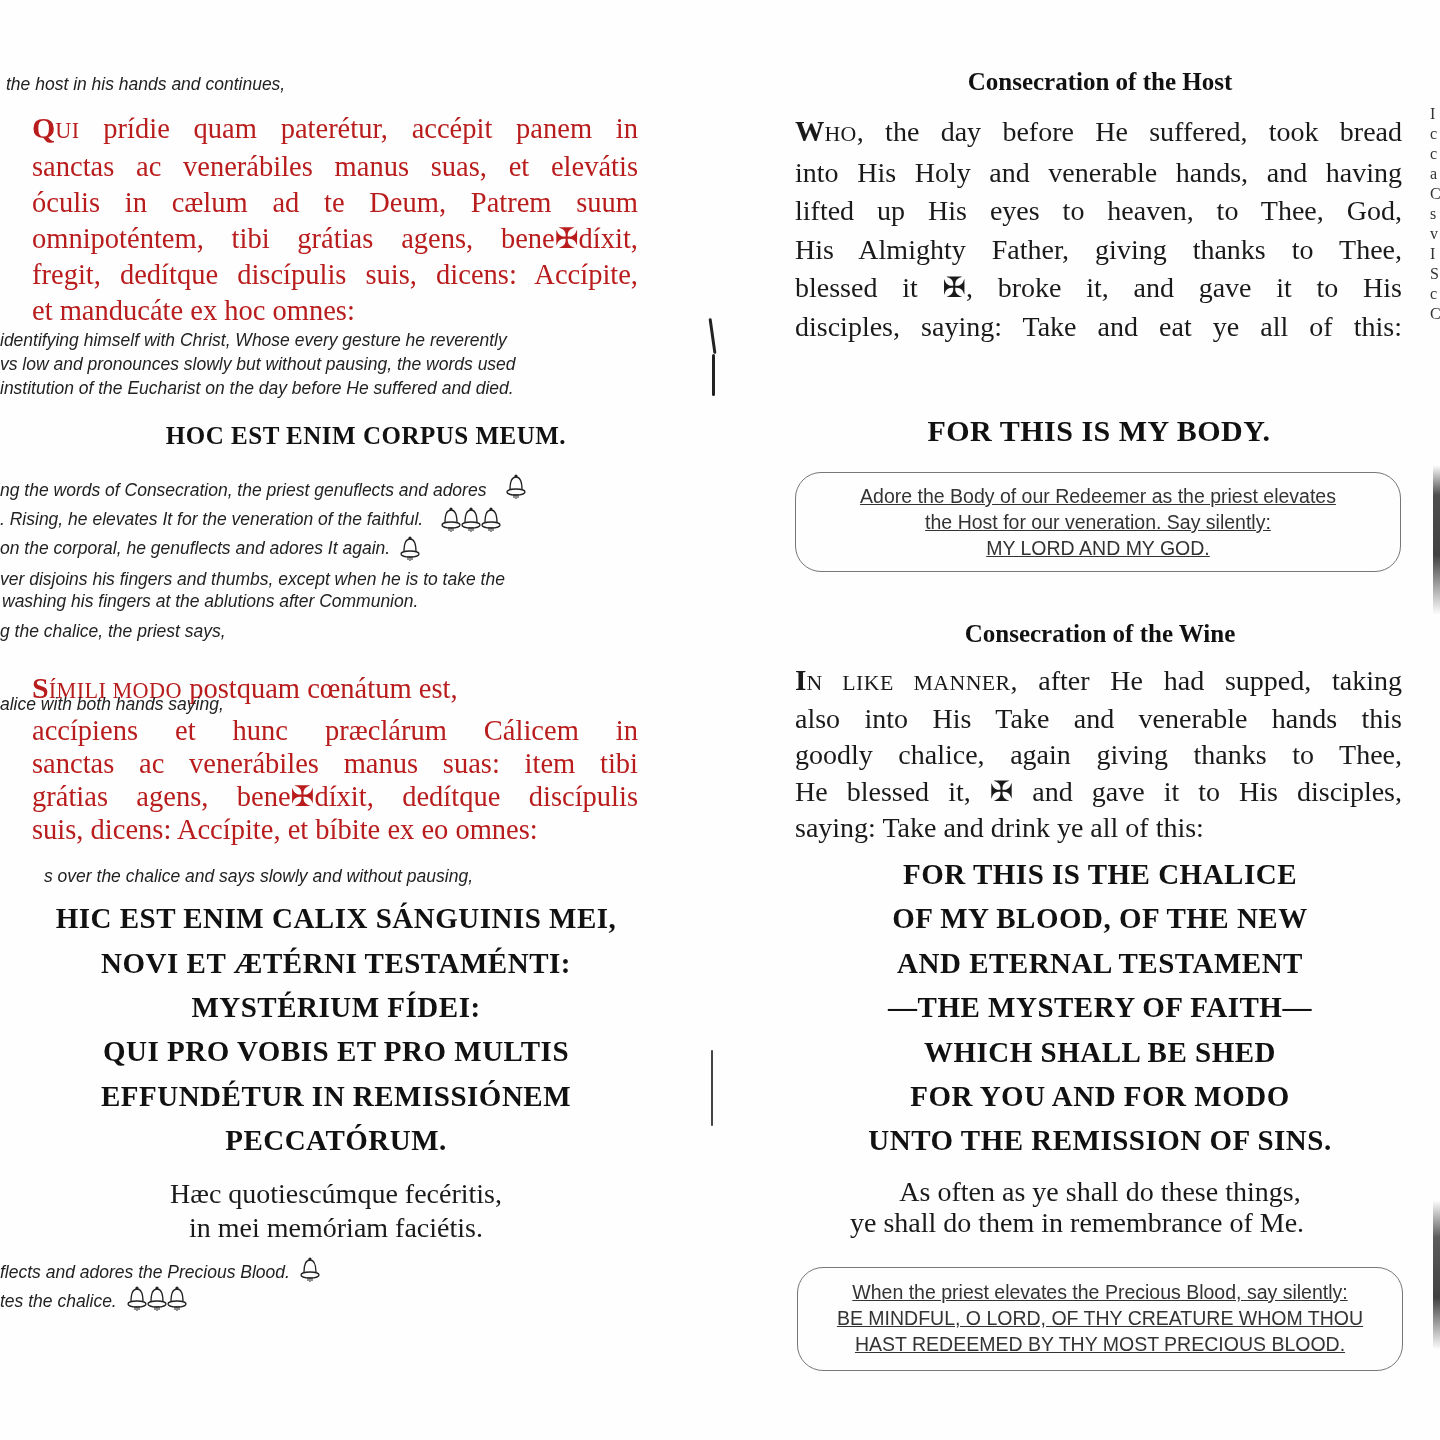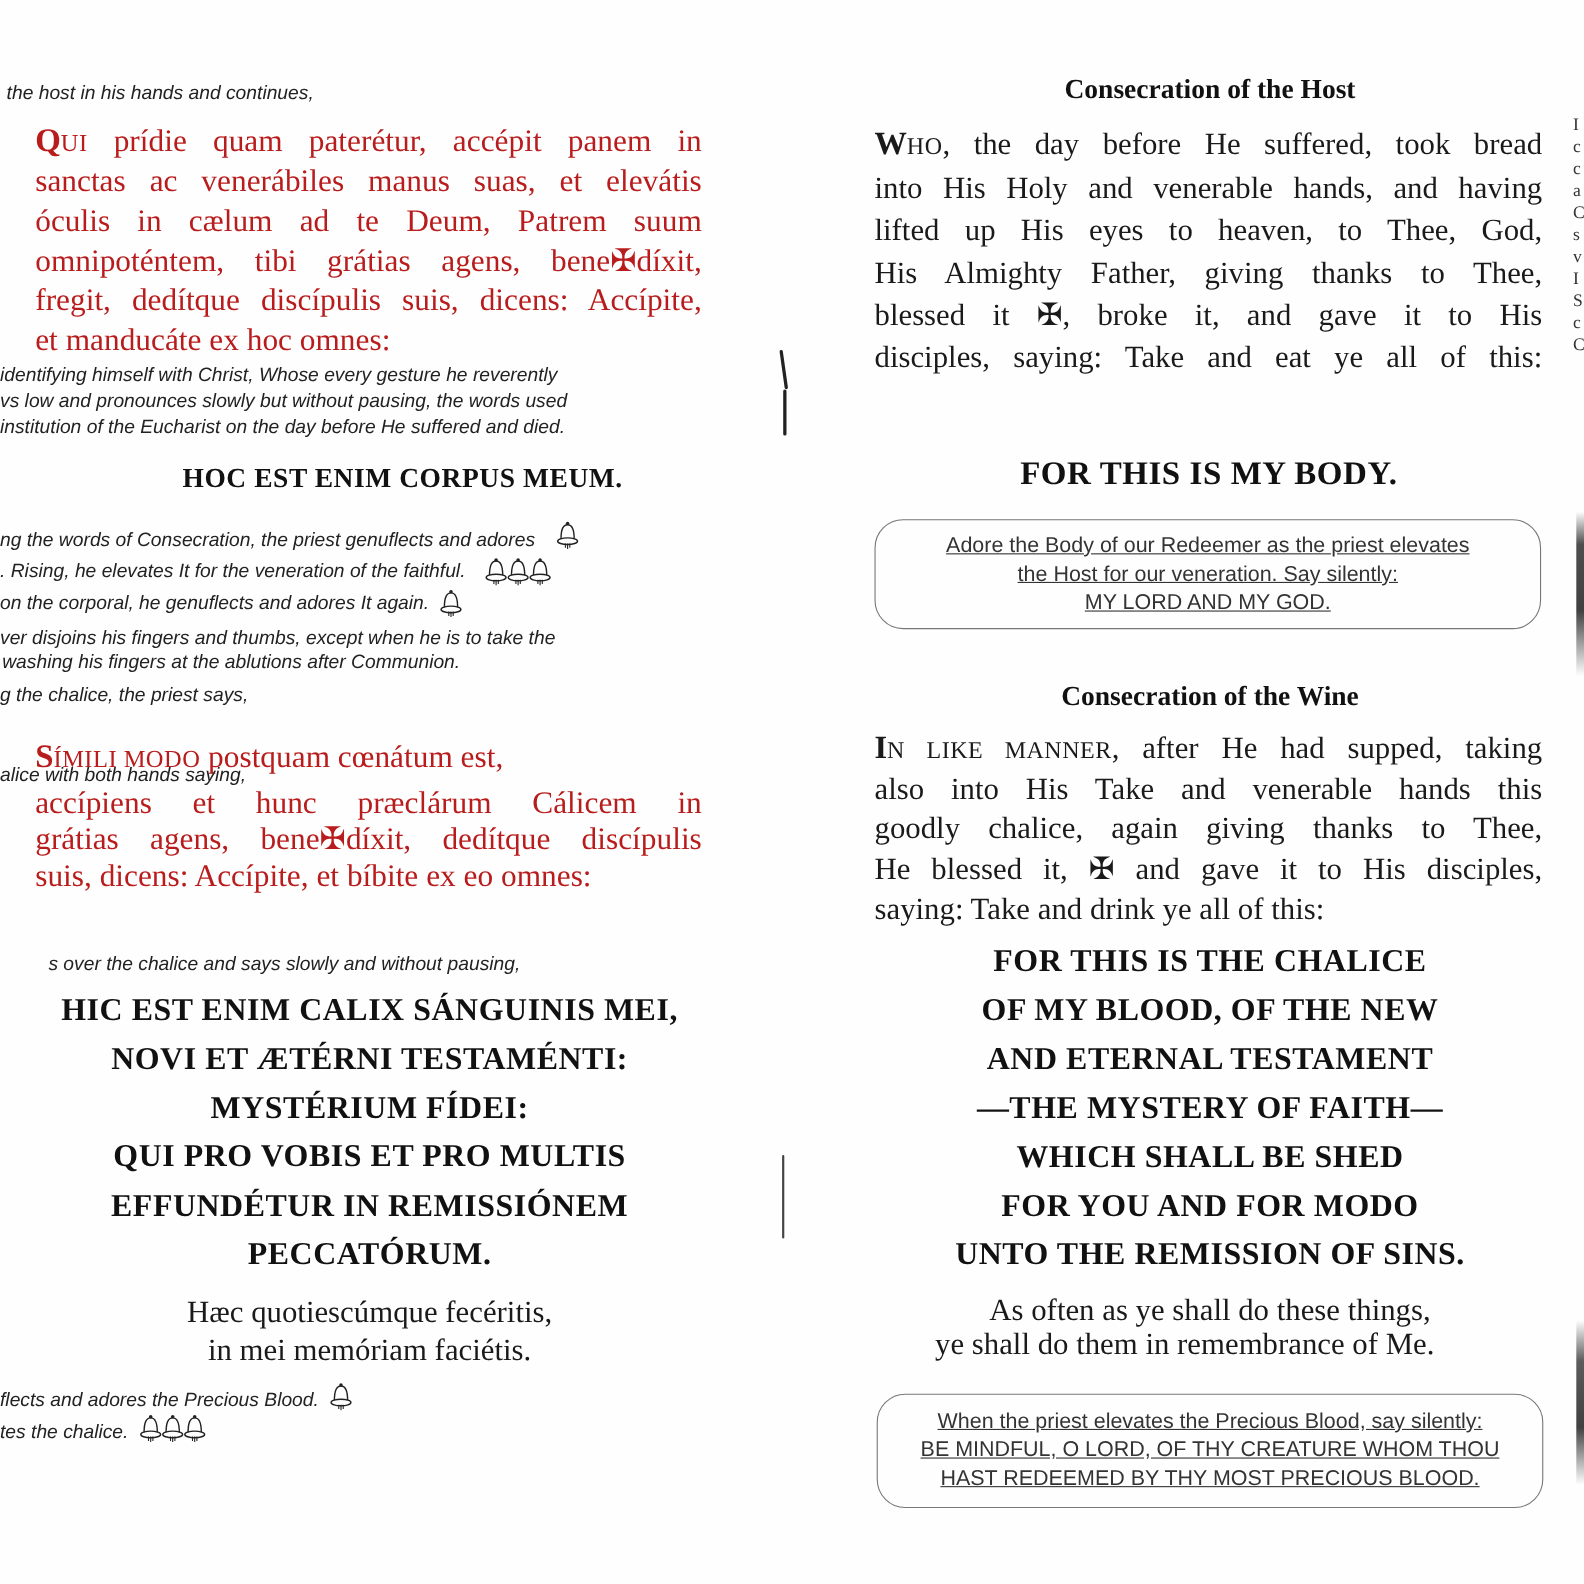--- a/index.html
+++ b/index.html
@@ -100,20 +100,21 @@
   <div class="rubric" style="top:619px;">g the chalice, the priest says,</div>
 
   <div class="latin" style="top:650px;left:32px;width:606px;margin-top:20px;">
     <span class="ln last"><span class="dropcap">S</span><span class="sc">ÍMILI MODO</span><span> postquam cœnátum est,</span></span>
   </div>
 
   <div class="rubric" style="top:692px;">alice with both hands saying,</div>
 
   <div class="latin" style="top:714px;left:32px;width:606px;line-height:33px;">
     <span class="ln">accípiens et hunc præclárum Cálicem in</span>
+    <span class="ln">sanctas ac venerábiles manus suas: item tibi</span>
     <span class="ln">grátias agens, bene✠díxit, dedítque discípulis</span>
     <span class="ln last">suis, dicens: Accípite, et bíbite ex eo omnes:</span>
   </div>
 
   <div class="rubric" style="top:864px;padding-left:44px;">s over the chalice and says slowly and without pausing,</div>
 
   <div>
     <div class="uncial" style="top:902px;left:0;width:672px;">HIC EST ENIM CALIX SÁNGUINIS MEI,</div>
     <div class="uncial" style="top:947px;left:0;width:672px;">NOVI ET ÆTÉRNI TESTAMÉNTI:</div>
     <div class="uncial" style="top:991px;left:0;width:672px;">MYSTÉRIUM FÍDEI:</div>

